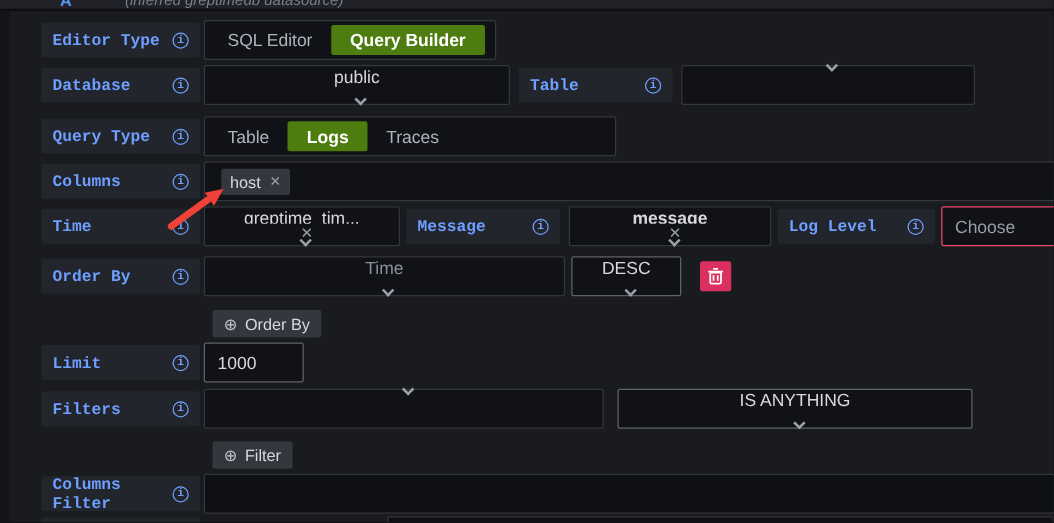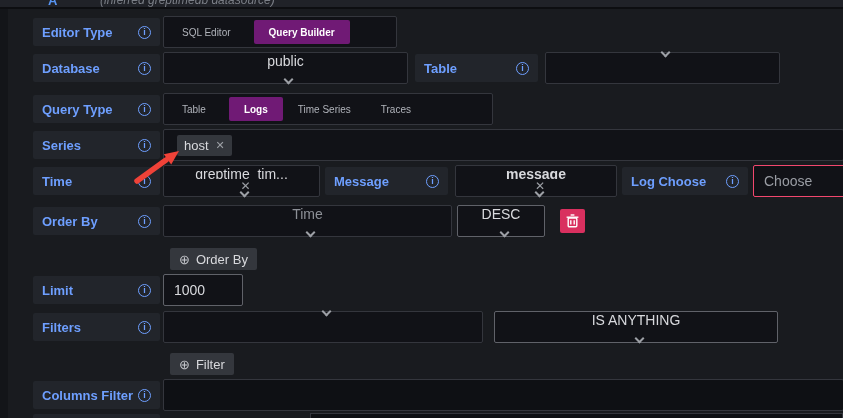--- a/index.html
+++ b/index.html
@@ -18,21 +18,21 @@
     display:flex; align-items:center; }
   .ref-id { position:absolute; left:48px; color:#5794f2; font-weight:700; font-size:13px; }
   .ds-note { position:absolute; left:100px; color:#7b7f87; font-style:italic; font-size:12px; }
   .left-strip { position:absolute; left:0; top:9px; width:8px; height:409px; background:#131519; }
 
   .row { position:absolute; left:0; width:843px; }
   .field-label {
     position:absolute; left:33px; width:127px; height:28px;
     background:#22252b; color:#6e9fff; font-size:13px; font-weight:600;
     display:flex; align-items:center; justify-content:space-between;
-    padding:0 9px; border-radius:2px;
+    padding:0 9px; border-radius:2px;font-family:Liberation Mono, monospace;
   }
   .info-icon {
     width:13px; height:13px; border:1px solid #6e9fff; border-radius:50%;
     color:#6e9fff; font-size:9px; font-weight:700; font-style:normal;
     display:flex; align-items:center; justify-content:center; flex:0 0 auto;
   }
   .ctrl {
     position:absolute; height:32px; background:#111217;
     border:1px solid #34363d; border-radius:2px;
     display:flex; align-items:center; font-size:14px; color:#d8d9dd;
@@ -41,22 +41,22 @@
   .dropdown { padding:0 10px;flex-direction:column; }
   .dropdown .value { flex:1 1 auto; white-space:nowrap; overflow:hidden; }
   .dropdown .value.muted { color:#8d9097; }
   .chev {
     width:7px; height:7px; border-right:2px solid #9da0a6; border-bottom:2px solid #9da0a6;
     transform:rotate(45deg); margin:-4px 2px 0 8px; flex:0 0 auto;
   }
   .x-icon { color:#9da0a6; font-size:12px; margin-left:8px; flex:0 0 auto; }
   .seg { padding:3px; }
   .seg-item { display:flex; align-items:center; padding:0 15px; height:100%;
-    color:#b0b3ba; font-size:10px; white-space:nowrap; border-radius:2px; }
-  .seg-item.selected { background:#701a75; color:#ffffff; font-weight:700;margin-left:8px; }
+    color:#b0b3ba; font-size:14px; white-space:nowrap; border-radius:2px; }
+  .seg-item.selected { background:#4d7c0f; color:#ffffff; font-weight:700; }
   .tag {
     background:#34373d; border-radius:2px; padding:3px 7px; margin-left:13px;
     display:flex; align-items:center; font-size:13px; color:#d8d9dd;
   }
   .tag .x-icon { margin-left:7px; font-size:11px; }
   .add-btn {
     position:absolute; height:22px; background:#34373d; border:none; border-radius:2px;
     color:#d8d9dd; font-size:13px; font-weight:500; font-family:inherit;
     display:flex; align-items:center; padding:0 9px; cursor:pointer;
   }
@@ -121,28 +121,27 @@
   </div>
 
   <div class="row">
     <div class="field-label" style="top:95px">
       <span>Query Type</span>
       <span class="info-icon">i</span>
     </div>
     <div class="ctrl seg" style="left:163px; top:93px; width:330px">
       <div class="seg-item">Table</div>
       <div class="seg-item selected">Logs</div>
-      <div class="seg-item">Time Series</div>
       <div class="seg-item">Traces</div>
     </div>
   </div>
 
   <div class="row">
     <div class="field-label" style="top:131px">
-      <span>Series</span>
+      <span>Columns</span>
       <span class="info-icon">i</span>
     </div>
     <div class="ctrl" style="left:163px; top:129px; width:681px">
       <span class="tag">
         <span>host</span>
         <span class="x-icon">✕</span>
       </span>
     </div>
   </div>
 
@@ -159,21 +158,21 @@
     <div class="field-label" style="left:325px; width:123px; top:167px">
       <span>Message</span>
       <span class="info-icon">i</span>
     </div>
     <div class="ctrl dropdown" style="left:455px; top:165px; width:162px">
       <span class="value" style="font-weight:600">message</span>
       <span class="x-icon">✕</span>
       <span class="chev"></span>
     </div>
     <div class="field-label" style="left:622px; width:126px; top:167px">
-      <span>Log Choose</span>
+      <span>Log Level</span>
       <span class="info-icon">i</span>
     </div>
     <div class="ctrl error-border" style="left:753px; top:165px; width:97px">
       <input class="text-input" placeholder="Choose" style="">
     </div>
   </div>
 
   <div class="row">
     <div class="field-label" style="top:207px">
       <span>Order By</span>

